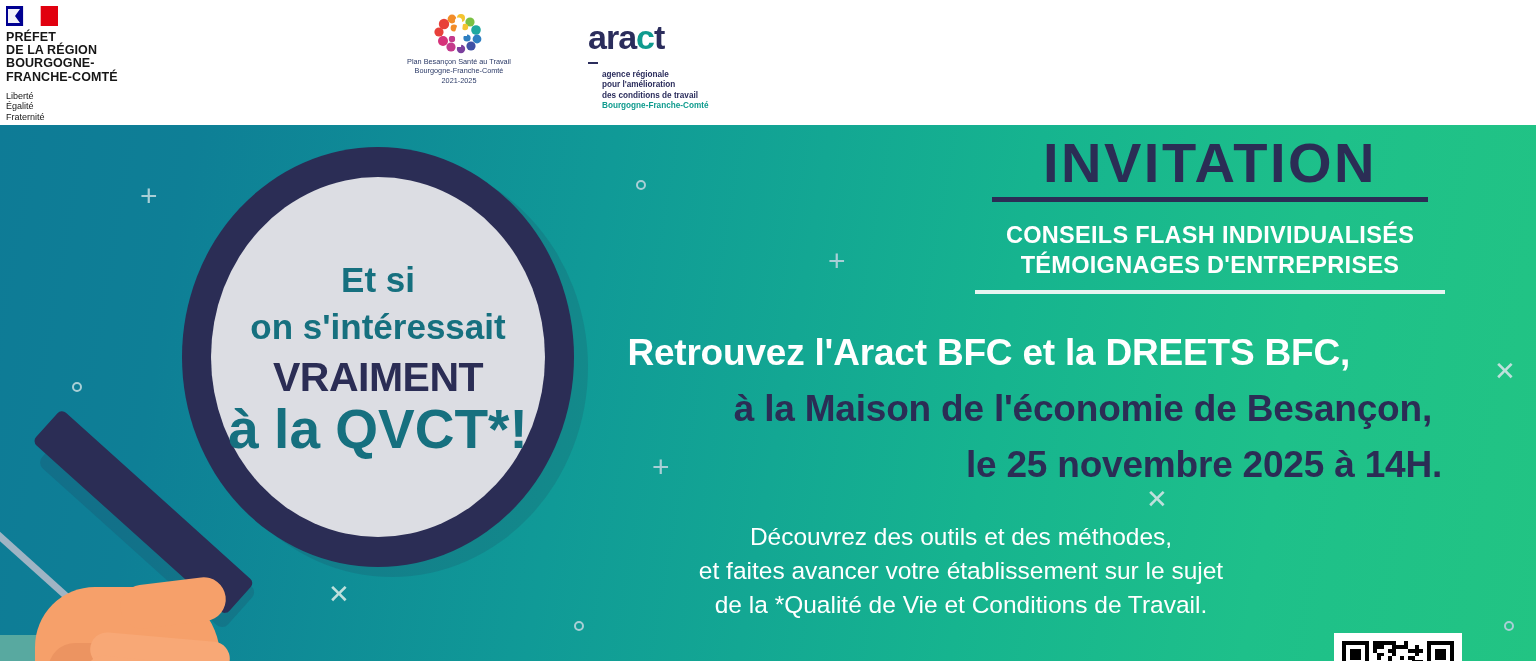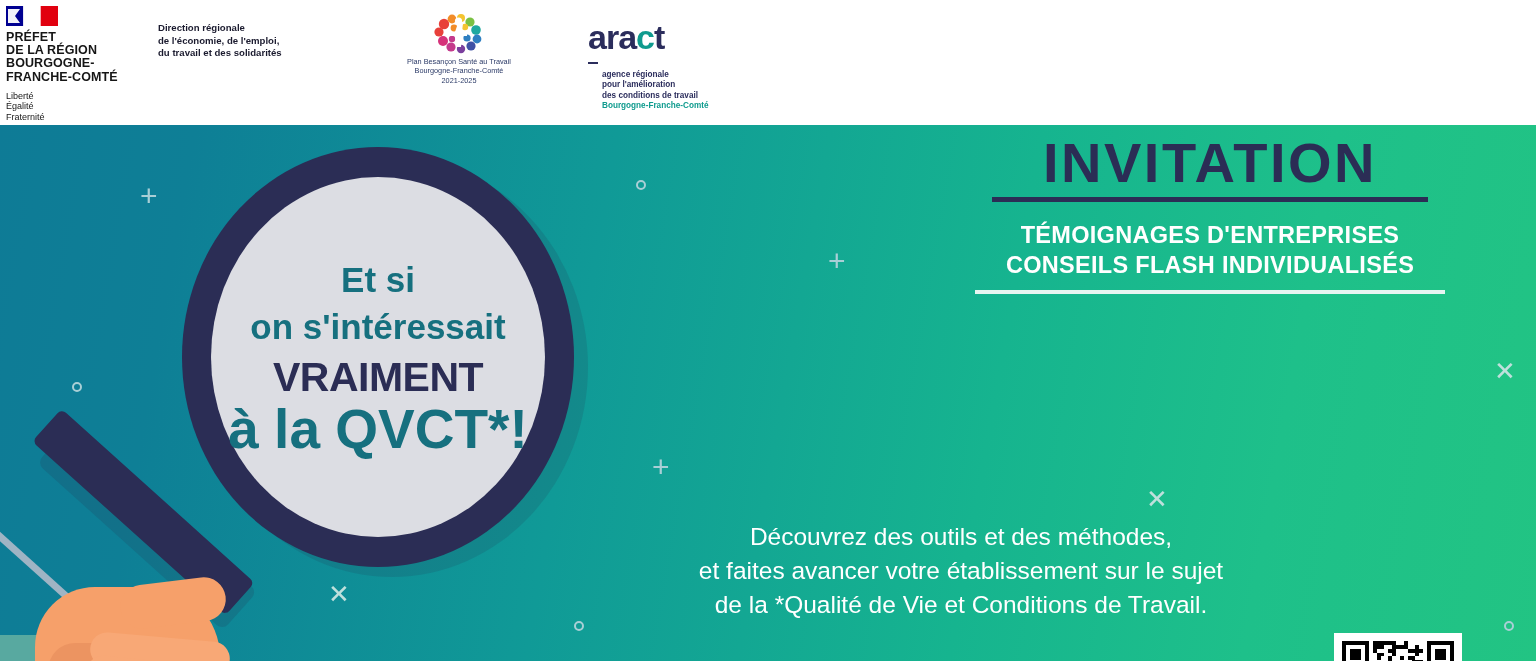--- a/index.html
+++ b/index.html
@@ -202,25 +202,20 @@
         <div>BOURGOGNE-</div>
         <div>FRANCHE-COMTÉ</div>
       </div>
       <div class="prefet-devise">
         <div>Liberté</div>
           <div>Égalité</div>
           <div>Fraternité</div>
       </div>
     </div>
 
-    <div class="dreets">
-      <div>Direction régionale</div>
-      <div>de l'économie, de l'emploi,</div>
-      <div>du travail et des solidarités</div>
-    </div>
 
     <div class="prst">
       <div class="prst-mark">
         <svg width="54" height="40" viewBox="0 0 54 40">
           <circle cx="12" cy="10" r="5.2" fill="#e8403a"></circle>
           <circle cx="20" cy="5" r="4.4" fill="#f28c28"></circle>
           <circle cx="29" cy="4" r="4.0" fill="#f4c430"></circle>
           <circle cx="38" cy="8" r="4.6" fill="#7ac143"></circle>
           <circle cx="44" cy="16" r="4.8" fill="#1ea9a0"></circle>
           <circle cx="45" cy="25" r="4.4" fill="#2e7fc1"></circle>
@@ -292,26 +287,31 @@
         <div class="finger f1"></div>
         <div class="finger f2"></div>
 
       </div>
     </div>
 
     <div class="invitation-block">
       <div class="invitation-title">INVITATION</div>
       <div class="rule-dark"></div>
       <div class="invitation-sub">
+        <div>CONSEILS FLASH INDIVIDUALISÉS</div>
         <div>TÉMOIGNAGES D'ENTREPRISES</div>
-        <div>CONSEILS FLASH INDIVIDUALISÉS</div>
       </div>
       <div class="rule-light"></div>
     </div>
 
+    <div class="main-lines">
+      <div class="ml-1">Retrouvez l'Aract BFC et la DREETS BFC,</div>
+      <div class="ml-2">à la Maison de l'économie de Besançon,</div>
+      <div class="ml-3">le 25 novembre 2025 à 14H.</div>
+    </div>
 
     <div class="sub-lines">
       <div class="sl-1">Découvrez des outils et des méthodes,</div>
       <div class="sl-2">et faites avancer votre établissement sur le sujet</div>
       <div class="sl-3">de la *Qualité de Vie et Conditions de Travail.</div>
     </div>
 
     <div class="qr">
       <svg class="qrgrid" viewBox="0 0 29 29" shape-rendering="crispEdges">
         <rect width="29" height="29" fill="#ffffff"></rect>

